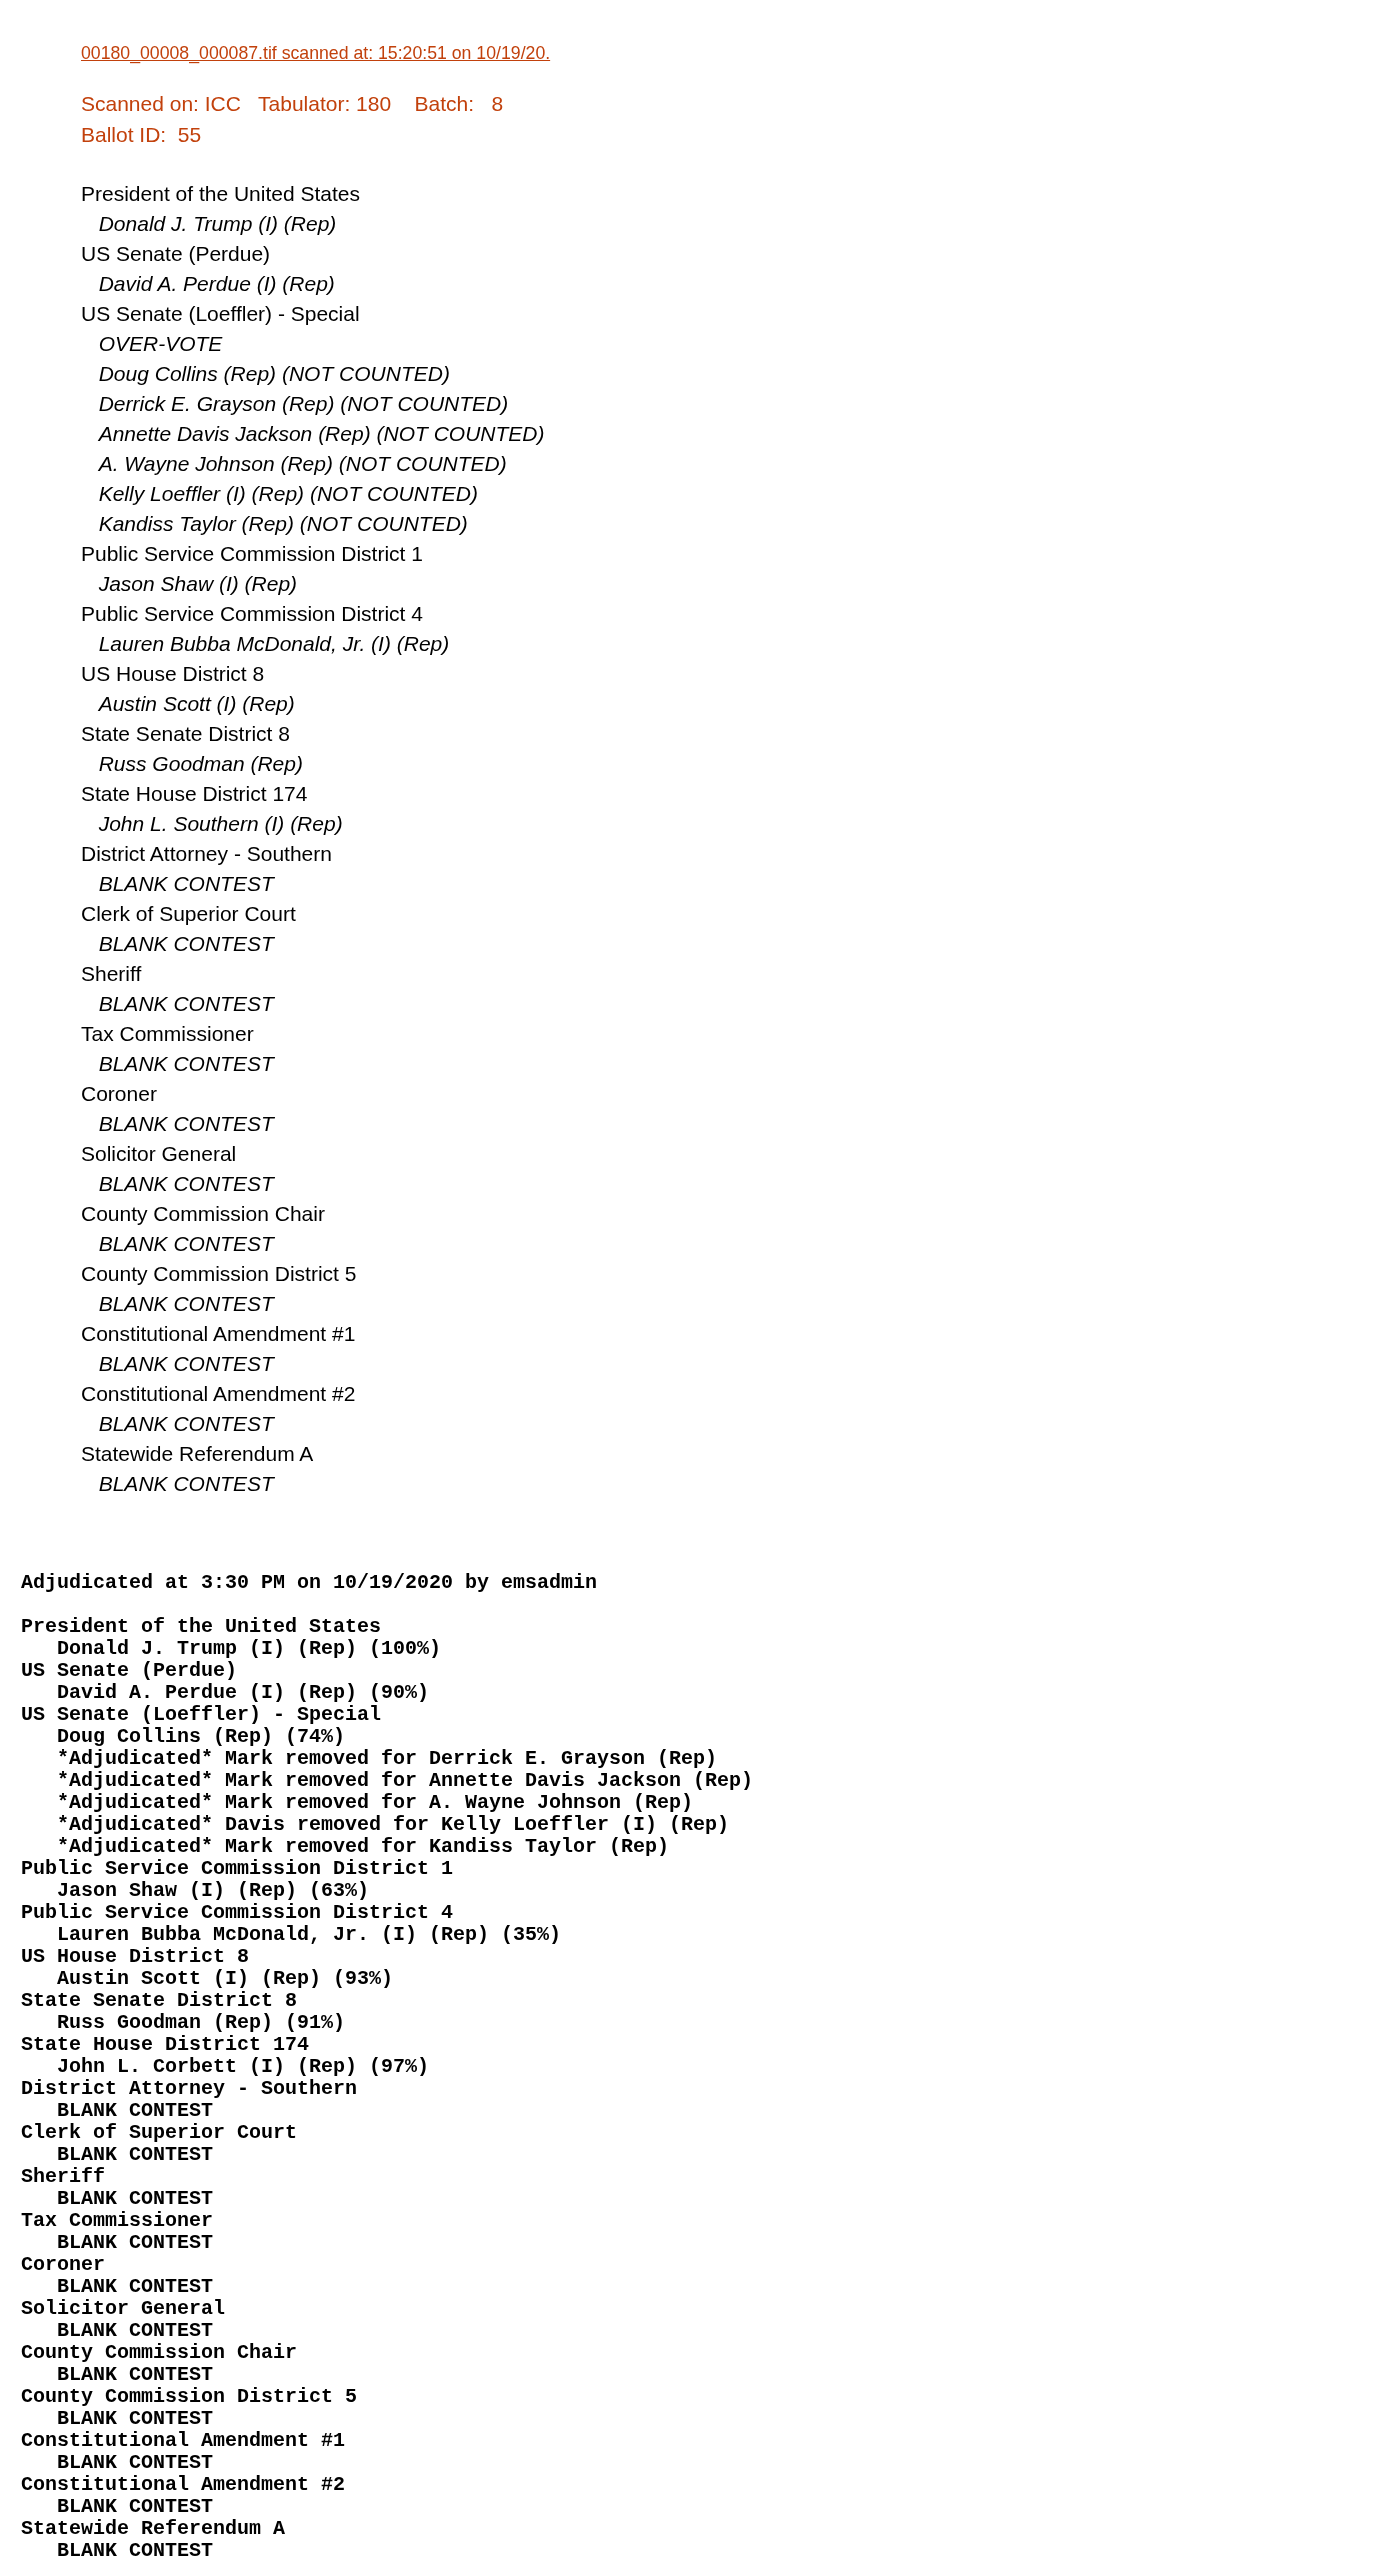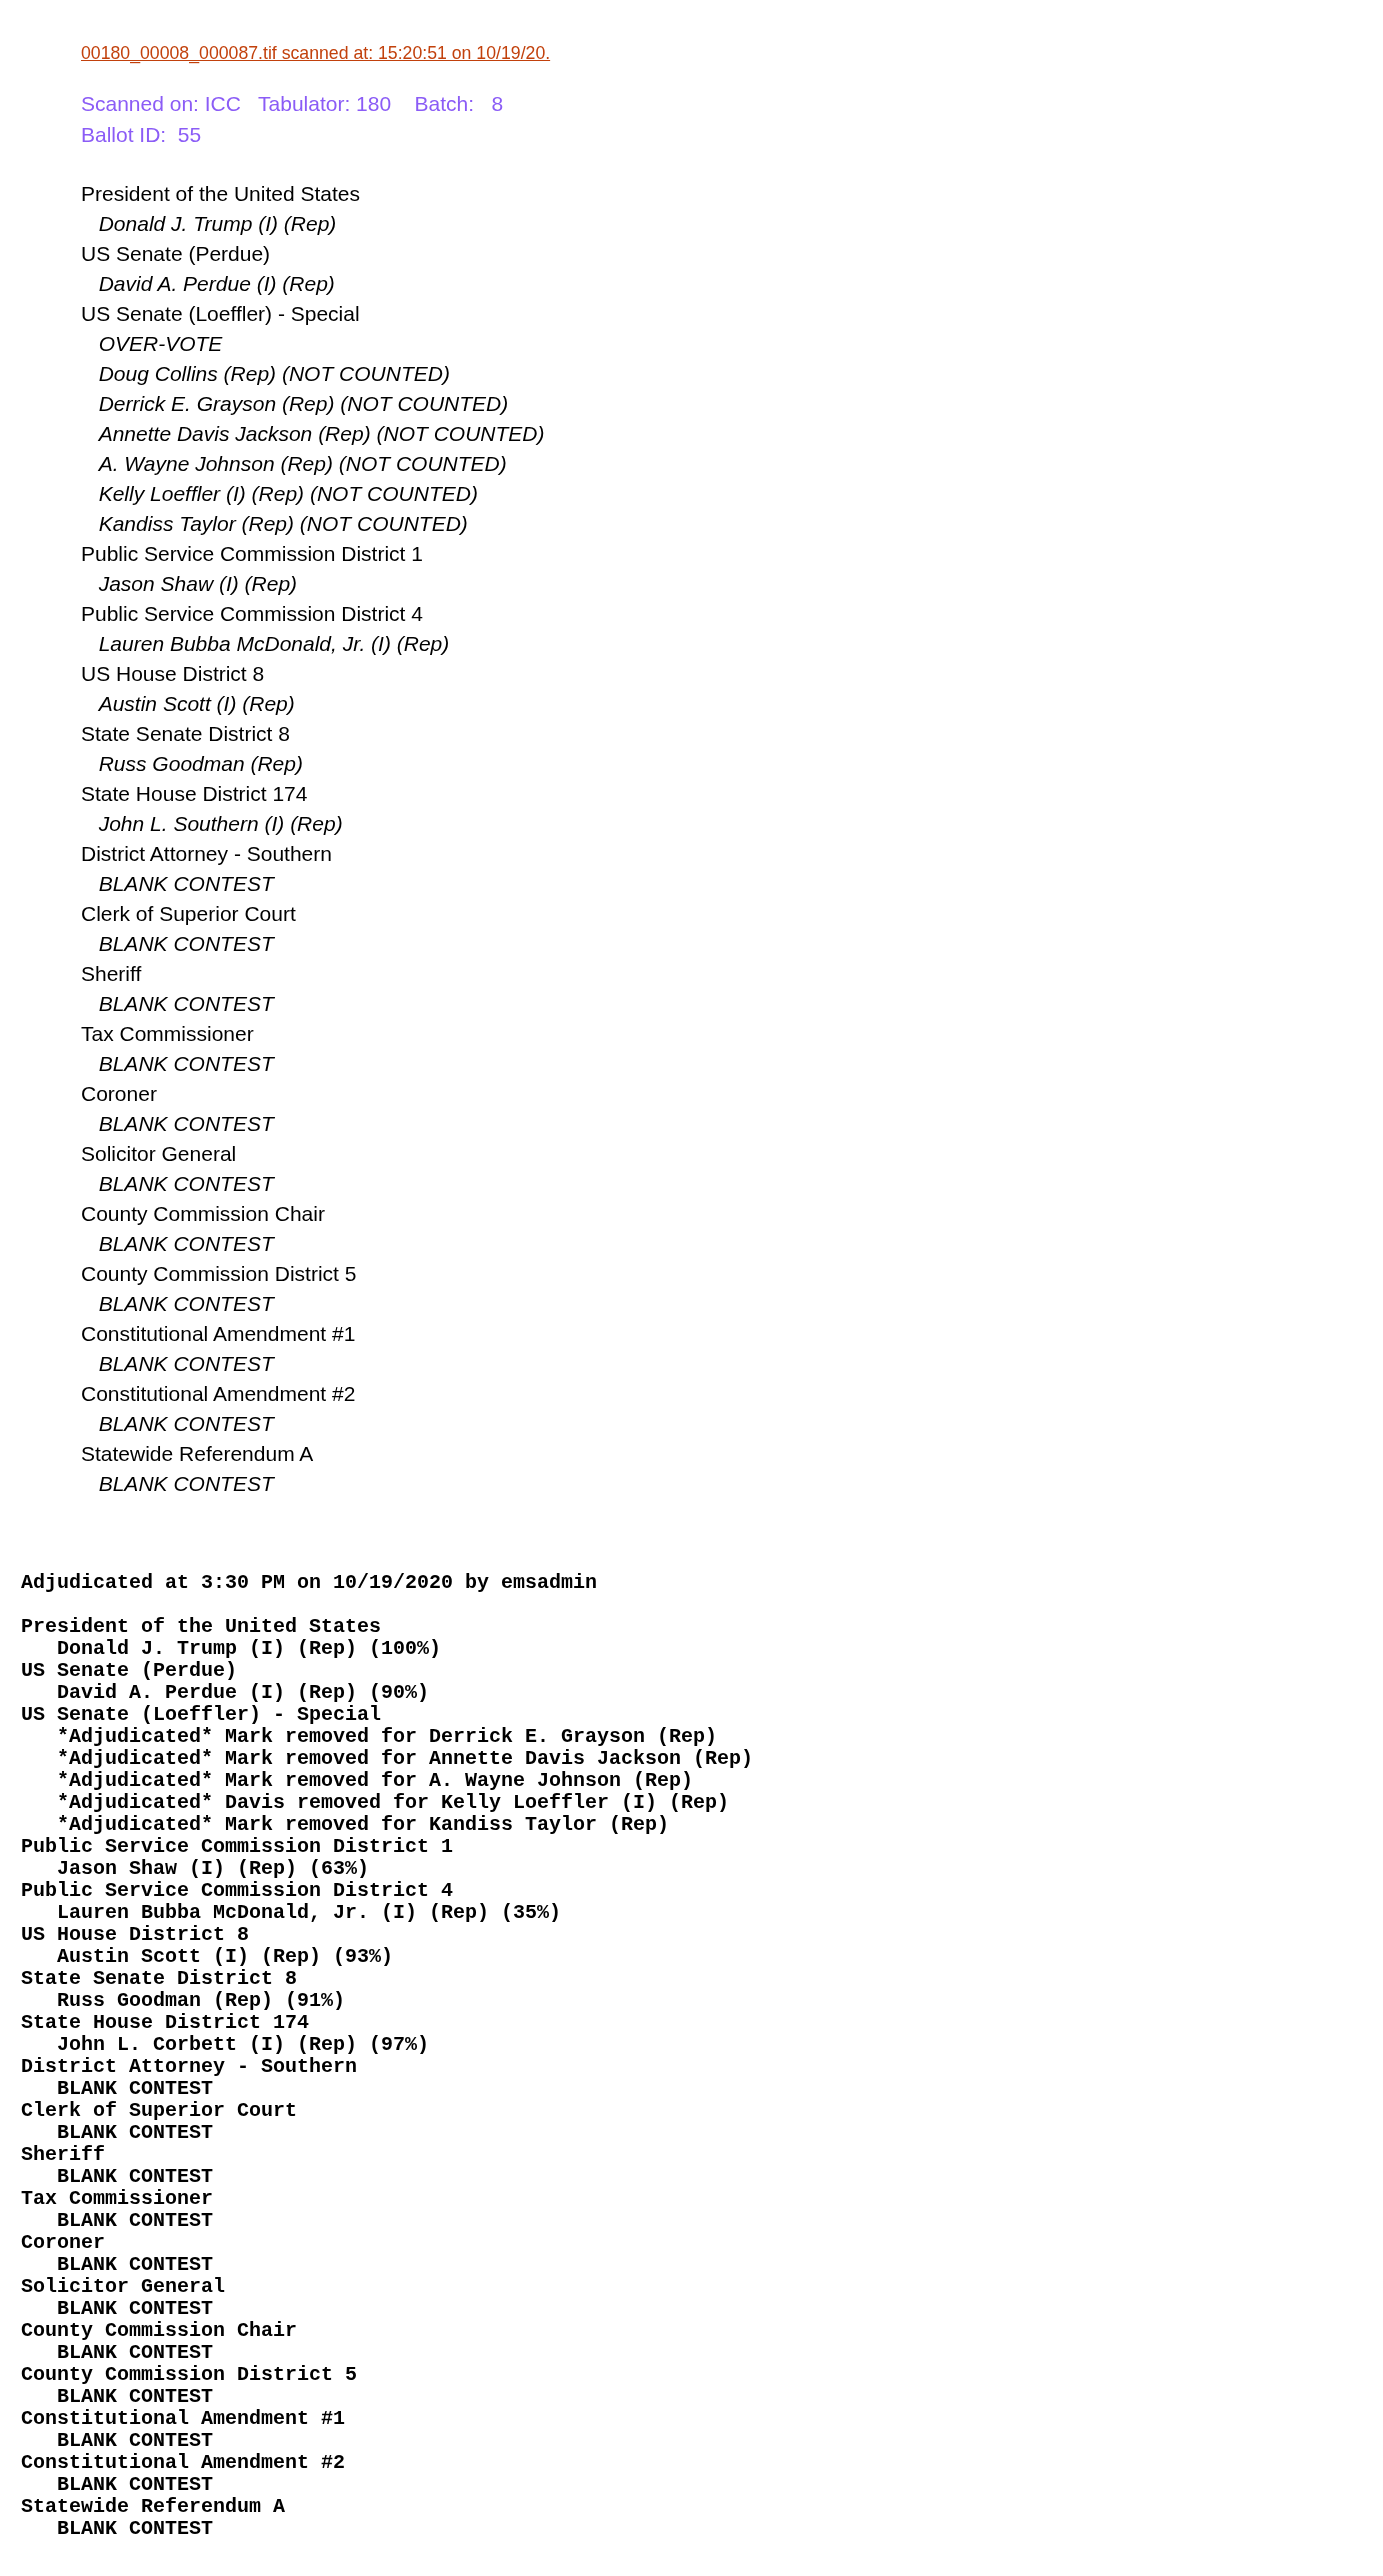--- a/index.html
+++ b/index.html
@@ -12,21 +12,21 @@
   }
   .abs { position: absolute; }
   
   .hdr-small {
     left: 81px; top: 42px;
     font: 17.7px/1.25 "Liberation Sans", sans-serif;
     color: #c2410c; white-space: pre; text-decoration: underline;
   }
   .hdr-big {
     font: 21px/1.25 "Liberation Sans", sans-serif;
-    color: #8b5cf6; white-space: pre;
+    color: #c2410c; white-space: pre;
   }
   #scanner-line { left: 81px; top: 91px; }
   #ballot-line  { left: 81px; top: 122px; }
 
   
   #summary-list {
     left: 81px; top: 179px;
     color: #000;
   }
   .sum-line {
@@ -108,20 +108,21 @@
     </section>
 
   <section class="abs" id="adjudication-report">
       <div class="mono-line">Adjudicated at 3:30 PM on 10/19/2020 by emsadmin</div>
       <div class="mono-line"></div>
       <div class="mono-line">President of the United States</div>
       <div class="mono-line">   Donald J. Trump (I) (Rep) (100%)</div>
       <div class="mono-line">US Senate (Perdue)</div>
       <div class="mono-line">   David A. Perdue (I) (Rep) (90%)</div>
       <div class="mono-line">US Senate (Loeffler) - Special</div>
+      <div class="mono-line">   Doug Collins (Rep) (74%)</div>
       <div class="mono-line">   *Adjudicated* Mark removed for Derrick E. Grayson (Rep)</div>
       <div class="mono-line">   *Adjudicated* Mark removed for Annette Davis Jackson (Rep)</div>
       <div class="mono-line">   *Adjudicated* Mark removed for A. Wayne Johnson (Rep)</div>
       <div class="mono-line">   *Adjudicated* Davis removed for Kelly Loeffler (I) (Rep)</div>
       <div class="mono-line">   *Adjudicated* Mark removed for Kandiss Taylor (Rep)</div>
       <div class="mono-line">Public Service Commission District 1</div>
       <div class="mono-line">   Jason Shaw (I) (Rep) (63%)</div>
       <div class="mono-line">Public Service Commission District 4</div>
       <div class="mono-line">   Lauren Bubba McDonald, Jr. (I) (Rep) (35%)</div>
       <div class="mono-line">US House District 8</div>

